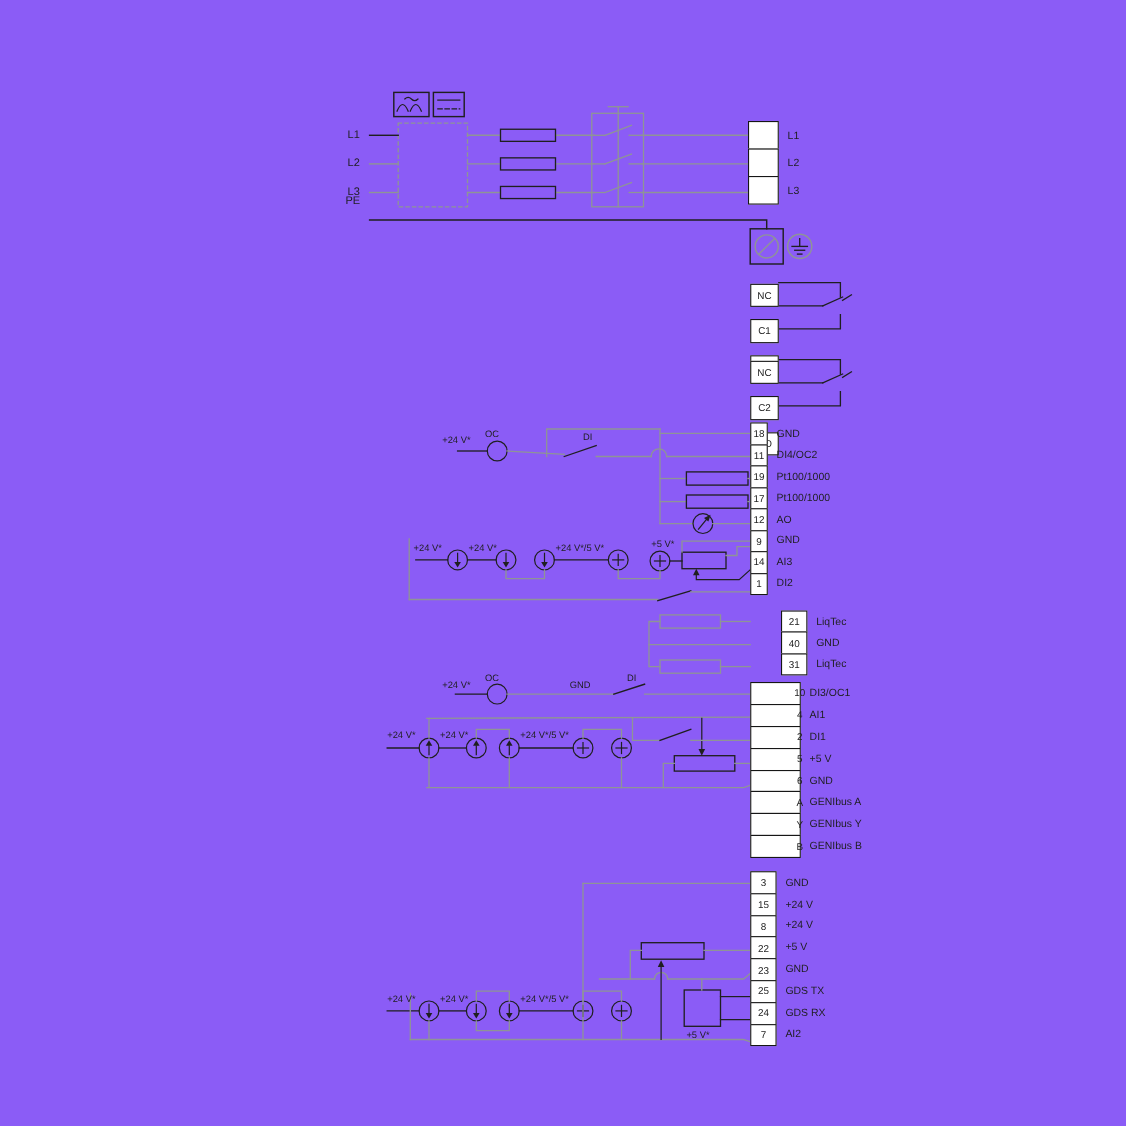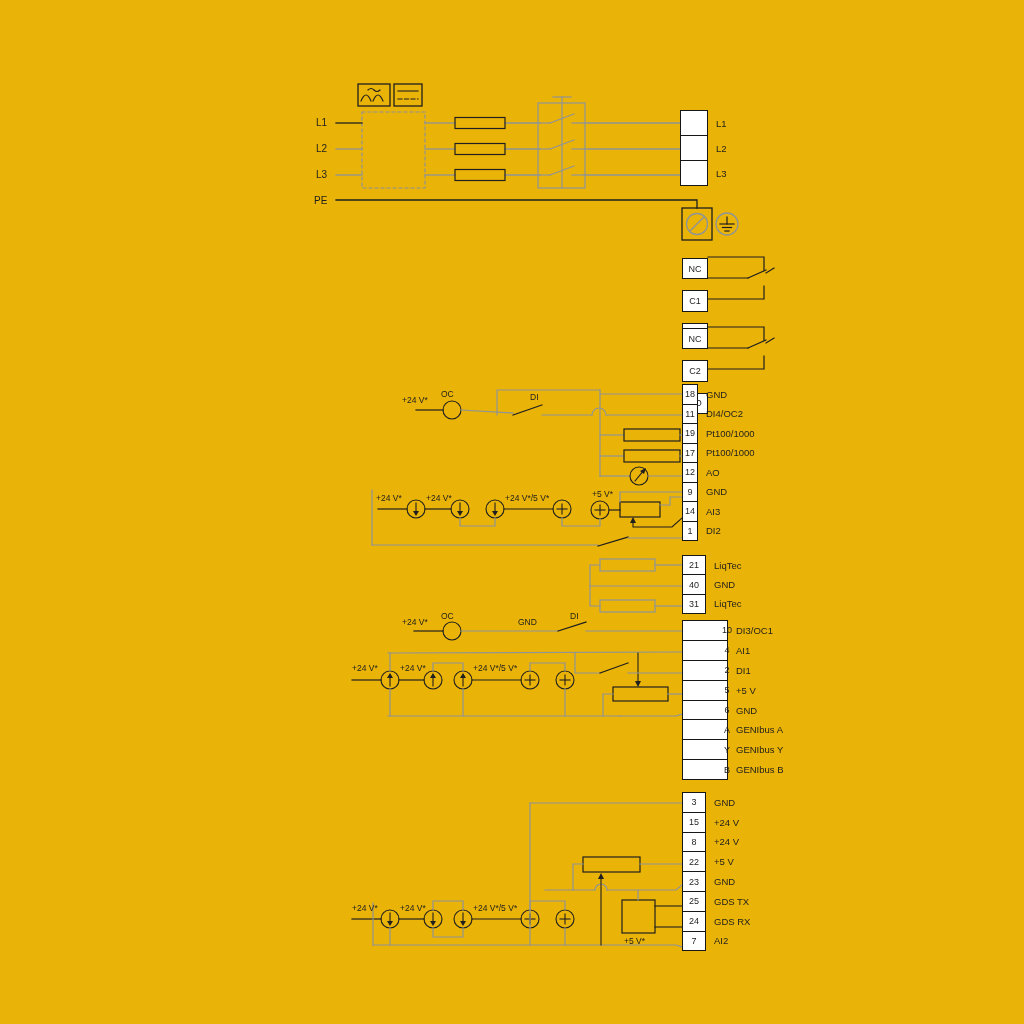--- a/index.html
+++ b/index.html
@@ -1,29 +1,29 @@
 <!DOCTYPE html>
 <html><head>
 <meta charset="utf-8">
 <style>
   html,body{margin:0;padding:0;background:#fff;}
-  .stage{position:relative;width:1024px;height:1024px;background:#eab308;overflow:hidden;
+  .stage{position:relative;width:1024px;height:1024px;background:#8b5cf6;overflow:hidden;
          font-family:"Liberation Sans",sans-serif;color:#1e1e1e;}
   svg{position:absolute;left:0;top:0;}
   .lbl{position:absolute;font-size:8.5px;color:#1e1e1e;white-space:nowrap;line-height:10px;}
   .plbl{position:absolute;font-size:10px;color:#1e1e1e;line-height:11px;}
   .tblock{position:absolute;left:682px;display:flex;flex-direction:column;}
   .trow{display:flex;align-items:center;}
   .trow + .trow{margin-top:-1px;}
   .tcell{box-sizing:border-box;border:1.2px solid #161616;background:#fff;
          display:flex;align-items:center;justify-content:center;
          font-size:9px;color:#1e1e1e;}
   .tlabel{margin-left:8px;font-size:9.5px;white-space:nowrap;color:#1e1e1e;}
   .wA .tcell{width:16px;height:20.5px;}
-  .wB .tcell{width:24px;height:20.4px;}
+  .wB .tcell{width:24px;height:20.4px;margin-left:28px;}
   .wC .tcell{width:24px;height:20.9px;padding-left:44px;}
   .wD .tcell{width:24px;height:20.8px;}
   .wR .tcell{width:26px;height:21.3px;margin-top:12px;}
   .wL .tcell{width:28px;height:26px;}
 </style>
 </head>
 <body>
 
 <div class="stage">
 
@@ -302,21 +302,21 @@
       <line x1="638" y1="890" x2="638" y2="900" stroke="#8f9496" stroke-width="1.2"></line>
       <line x1="655" y1="906" x2="682" y2="906" stroke="#1f1f1f" stroke-width="1.1"></line>
       <line x1="655" y1="927" x2="682" y2="927" stroke="#1f1f1f" stroke-width="1.1"></line>
     </g>
   </g>
 </svg>
 
 <div class="plbl" style="left:316px;top:117px">L1</div>
 <div class="plbl" style="left:316px;top:143px">L2</div>
 <div class="plbl" style="left:316px;top:169px">L3</div>
-<div class="plbl" style="left:314px;top:195px">PE</div>
+<div class="plbl" style="left:314px;top:177px">PE</div>
 
 <div class="lbl" style="left:402px;top:395px">+24 V*</div>
 <div class="lbl" style="left:441px;top:389px">OC</div>
 <div class="lbl" style="left:530px;top:392px">DI</div>
 
 <div class="lbl" style="left:376px;top:493px">+24 V*</div>
 <div class="lbl" style="left:426px;top:493px">+24 V*</div>
 <div class="lbl" style="left:505px;top:493px">+24 V*/5 V*</div>
 <div class="lbl" style="left:592px;top:489px">+5 V*</div>
 

